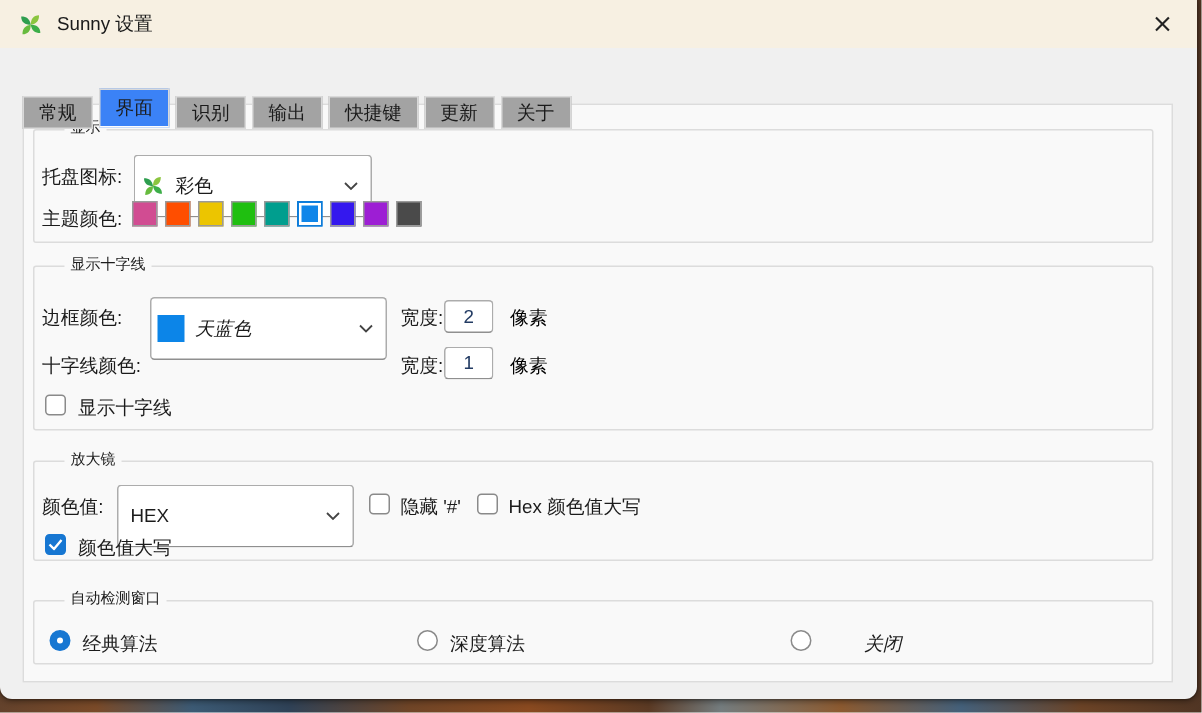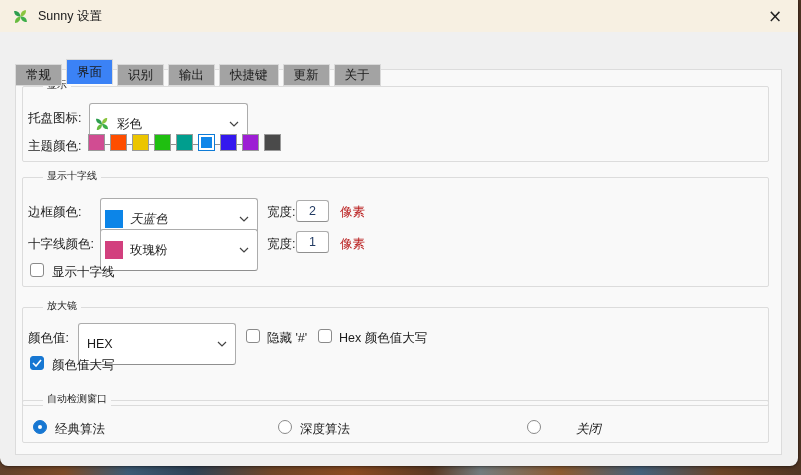--- a/index.html
+++ b/index.html
@@ -39,26 +39,26 @@
     position:absolute; left:15px; top:69px; width:767px; height:386px;
     background:#f9f9f9; border:1px solid #dcdcdc;
   }
   
   .group { position:absolute; left:22px; width:747px; border:1px solid #dcdcdc; border-radius:2px; }
   .group > .gtitle {
     position:absolute; top:-9px; left:20px; background:#f9f9f9; padding:0 4px; font-size:10px;
   }
   #g-display  { top:86px;  height:76px; }
   #g-border   { top:177px; height:110px; }
-  #g-magnify  { top:307px; height:99px; }
+  #g-magnify  { top:307px; height:67px; }
   #g-detect   { top:400px; height:43px; }
 
   .abs { position:absolute; }
   .lbl { white-space:nowrap; }
-  .gray { color:#b91c1c; }
+  .gray { color:#000000; }
 
   
   .dd {
     position:absolute; height:42px; background:#fff; border:1px solid #acacac; border-bottom-color:#8f8f8f;
     border-radius:3px; display:flex; align-items:center; padding:0 8px 0 4px; cursor:pointer;
   }
   .dd .chev { margin-left:auto; display:flex; }
   .dd .swatch { width:18px; height:18px; margin-right:7px; flex:0 0 auto; }
   .dd .ddtext { white-space:nowrap; }
 
@@ -168,29 +168,20 @@
       <svg width="10" height="6" viewBox="0 0 10 6">
           <path d="M1 1 L5 5 L9 1" stroke="#444" stroke-width="1.2" fill="none"></path>
         </svg>
     </span>
   </div>
   <span class="abs lbl" style="left:267px; top:204px;">宽度:</span>
   <input class="num" style="left: 296px; top: 200px;" value="2">
   <span class="abs lbl gray" style="left:340px; top:204px;">像素</span>
 
   <span class="abs lbl" style="left:28px; top:236px;">十字线颜色:</span>
-  <div class="dd" style="left:100px; top:229px; width:158px;">
-    <span class="swatch" style="background: rgb(210, 64, 126);"></span>
-    <span class="ddtext">玫瑰粉</span>
-    <span class="chev">
-      <svg width="10" height="6" viewBox="0 0 10 6">
-          <path d="M1 1 L5 5 L9 1" stroke="#444" stroke-width="1.2" fill="none"></path>
-        </svg>
-    </span>
-  </div>
   <span class="abs lbl" style="left:267px; top:236px;">宽度:</span>
   <input class="num" style="left: 296px; top: 231px;" value="1">
   <span class="abs lbl gray" style="left:340px; top:236px;">像素</span>
 
   <span class="checkbox" style="left:30px; top:263px;">
     
   </span>
   <span class="abs lbl" style="left:52px; top:264px;">显示十字线</span>
 
   <div class="group" id="g-magnify">

